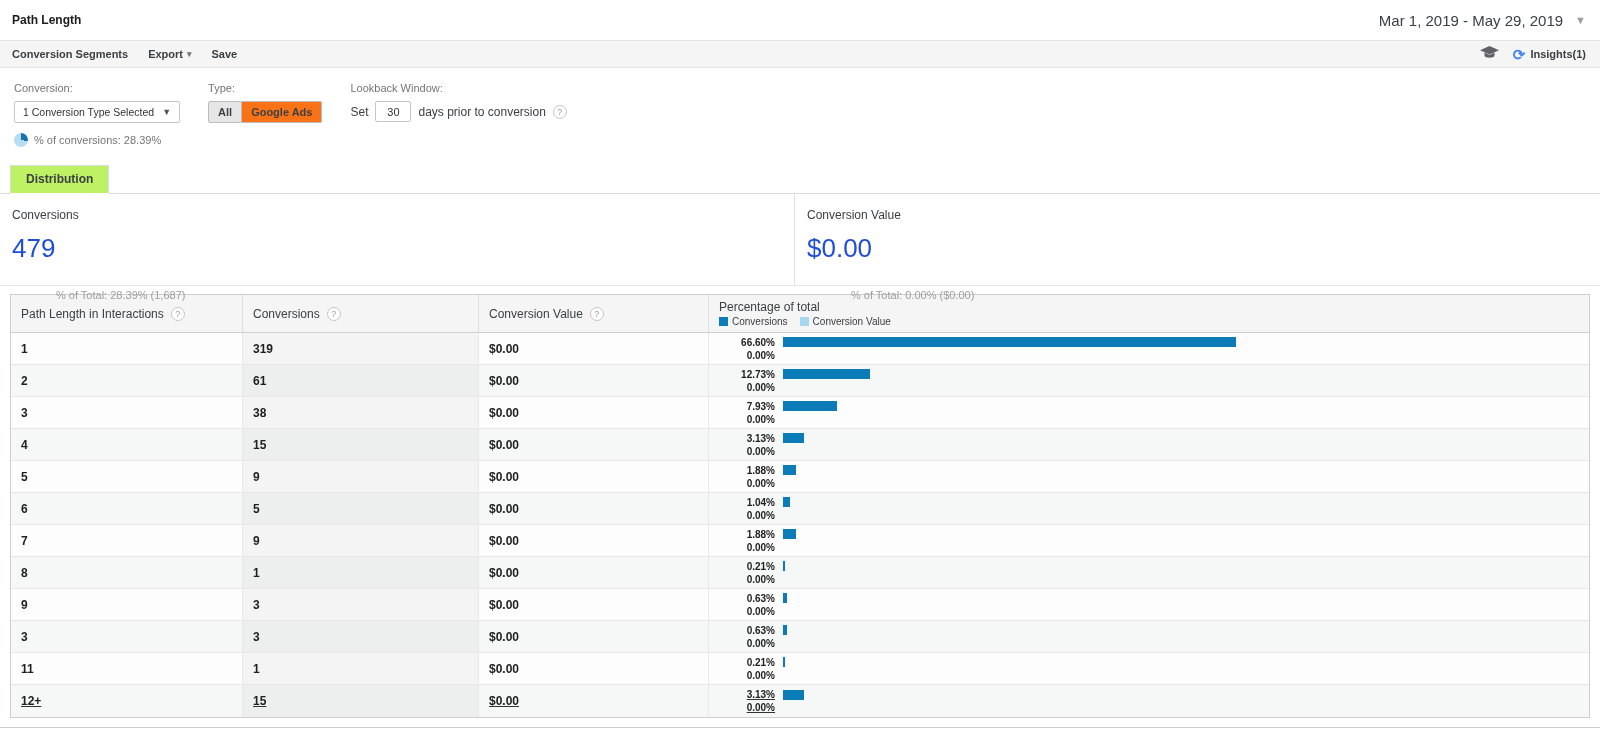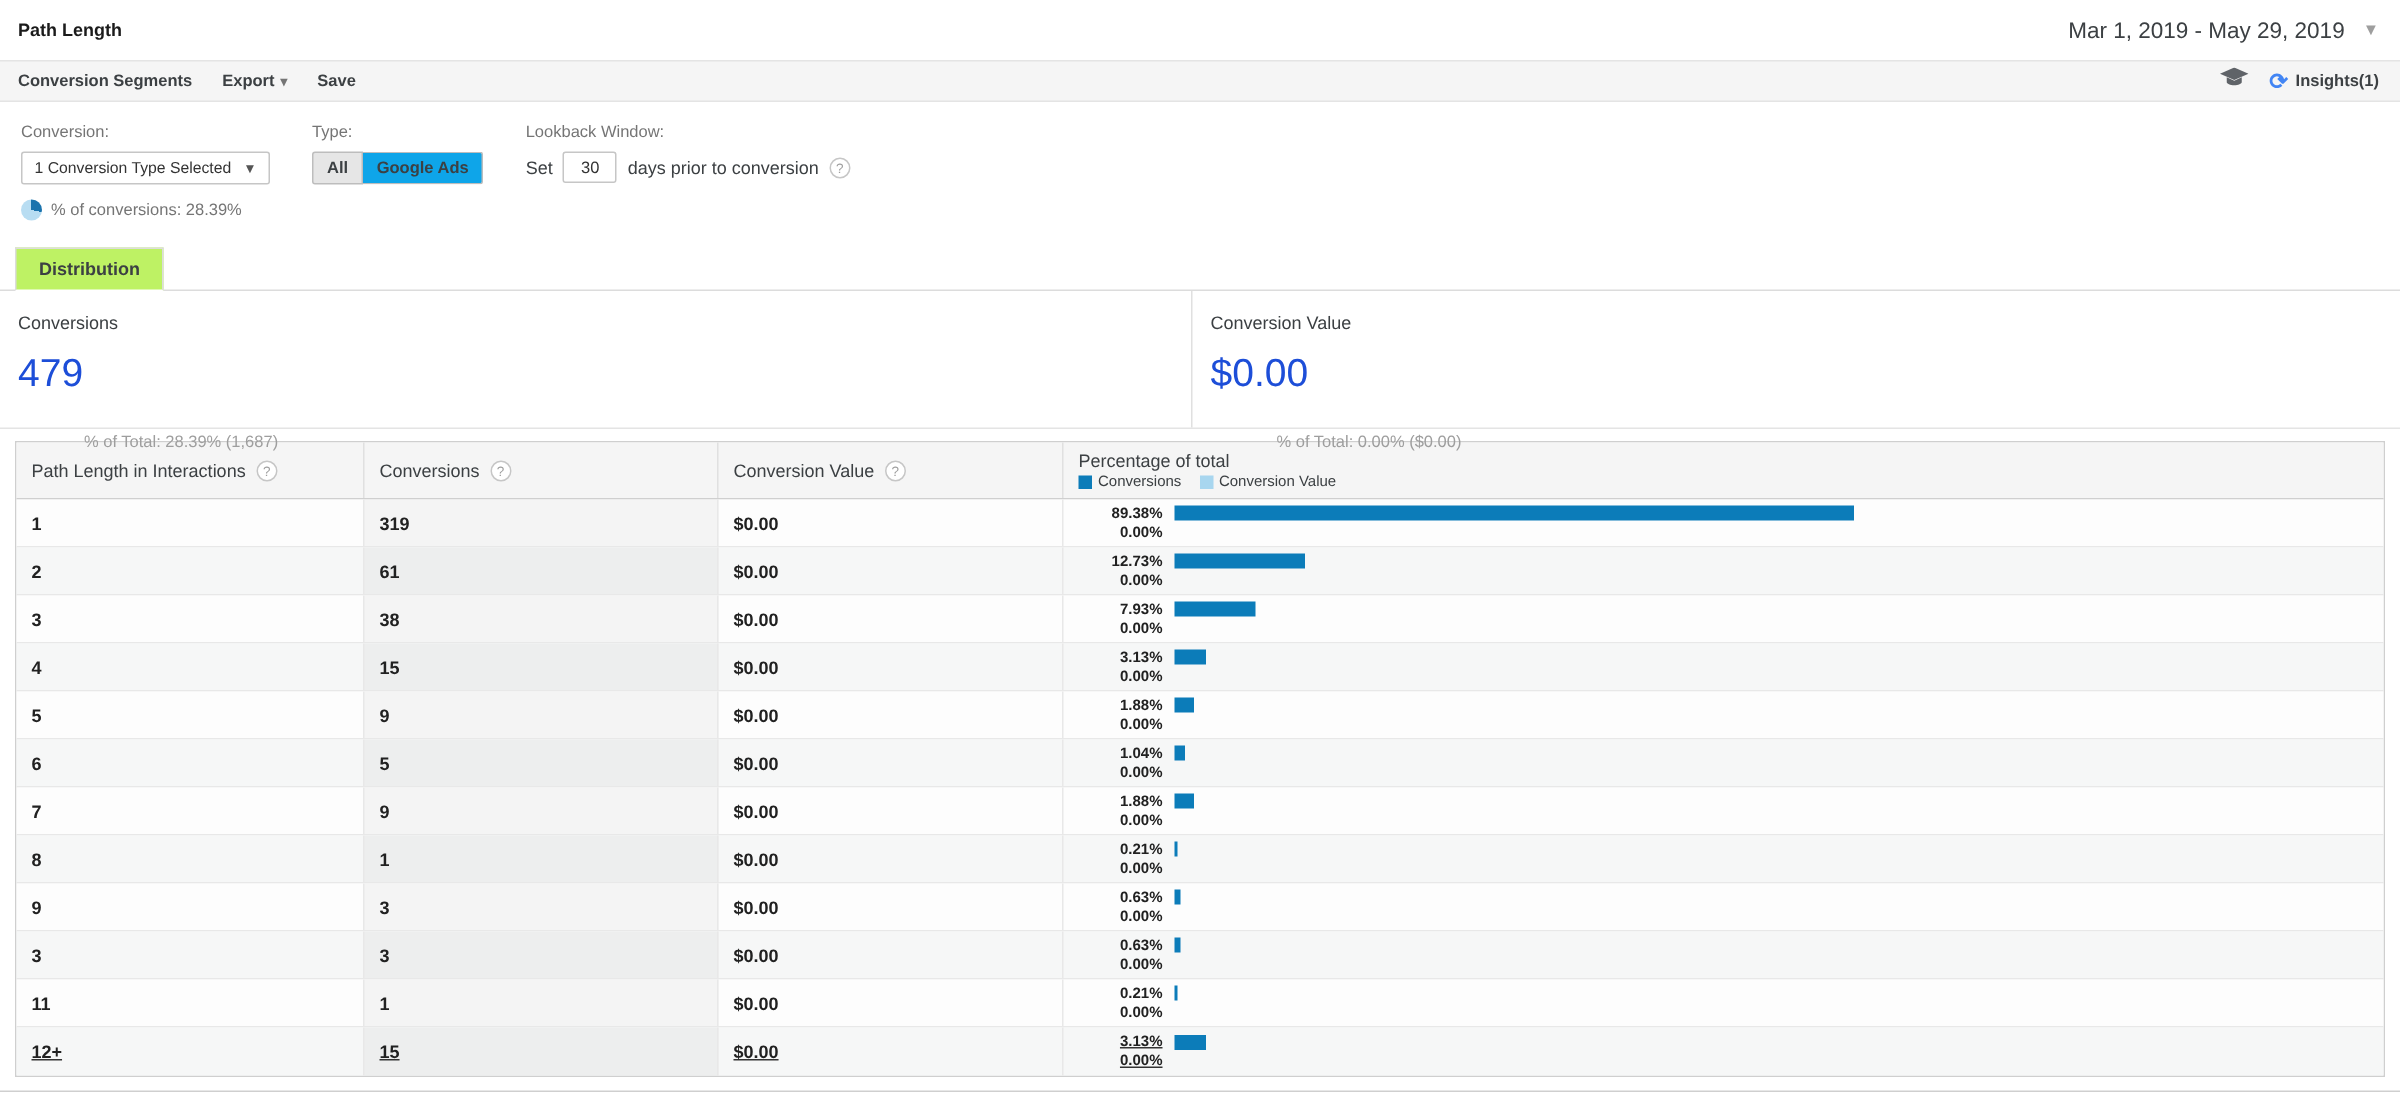--- a/index.html
+++ b/index.html
@@ -20,21 +20,21 @@
   .insights-icon { color:#4285f4; font-size:15px; font-weight:bold; line-height:1; }
 
   
   .filters { padding:14px 14px 0 14px; height:96px; }
   .filters-row { display:flex; align-items:flex-start; }
   .filter-group { margin-right:28px; }
   .filter-label { font-size:11px; color:#757575; margin-bottom:7px; }
   .dropdown-btn { display:flex; align-items:center; gap:8px; border:1px solid #c6c6c6; border-radius:2px; background:#fff; padding:4px 8px; font-size:10.5px; color:#333; cursor:pointer; }
   .dropdown-btn .caret { font-size:9px; color:#555; }
   .segmented { display:flex; }
-  .seg-btn { font-size:11px; font-weight:bold; color:#3c4043; border:1px solid #bdbdbd; background:#0ea5e9; padding:4px 9px; cursor:pointer; }
+  .seg-btn { font-size:11px; font-weight:bold; color:#3c4043; border:1px solid #bdbdbd; background:#f97316; padding:4px 9px; cursor:pointer; }
   .seg-btn.selected { background:#e6e6e6; }
   .seg-btn:first-child { border-radius:2px 0 0 2px; }
   .seg-btn:last-child { border-radius:0 2px 2px 0; border-left:none; }
   .lookback-controls { display:flex; align-items:center; gap:7px; font-size:12px; color:#3c4043; }
   .lookback-input { width:36px; height:21px; border:1px solid #c6c6c6; border-radius:2px; font-size:11px; text-align:center; color:#333; font-family:"Liberation Sans", sans-serif; }
   .pie-row { display:flex; align-items:center; gap:6px; margin-top:10px; }
   .pie-icon { width:14px; height:14px; border-radius:50%; background:conic-gradient(#1a73ad 0 28%, #b8ddf2 28% 100%); }
   .pie-text { font-size:11px; color:#757575; }
 
   .help { width:14px; height:14px; min-width:14px; border:1px solid #c6c6c6; border-radius:50%; color:#9e9e9e; font-size:9px; display:inline-flex; align-items:center; justify-content:center; background:#fff; cursor:pointer; }
@@ -195,21 +195,21 @@
       </div>
     </div>
   </div>
   <div id="table-body">
       <div class="tr">
         <div class="td td1">1</div>
         <div class="td td2">319</div>
         <div class="td td3">$0.00</div>
         <div class="td td4">
           <div class="pcts">
-            <div class="pct-line">89.38%</div>
+            <div class="pct-line">66.60%</div>
             <div class="pct-line">0.00%</div>
           </div>
           <div class="bars">
             <div class="bar bar-conv" style="width:452.87999999999994px;background:#0c7cb9"></div>
             <div class="bar bar-val" style="width:0px;background:#a8d6ef"></div>
           </div>
         </div>
       </div>
       <div class="tr alt">
         <div class="td td1">2</div>

